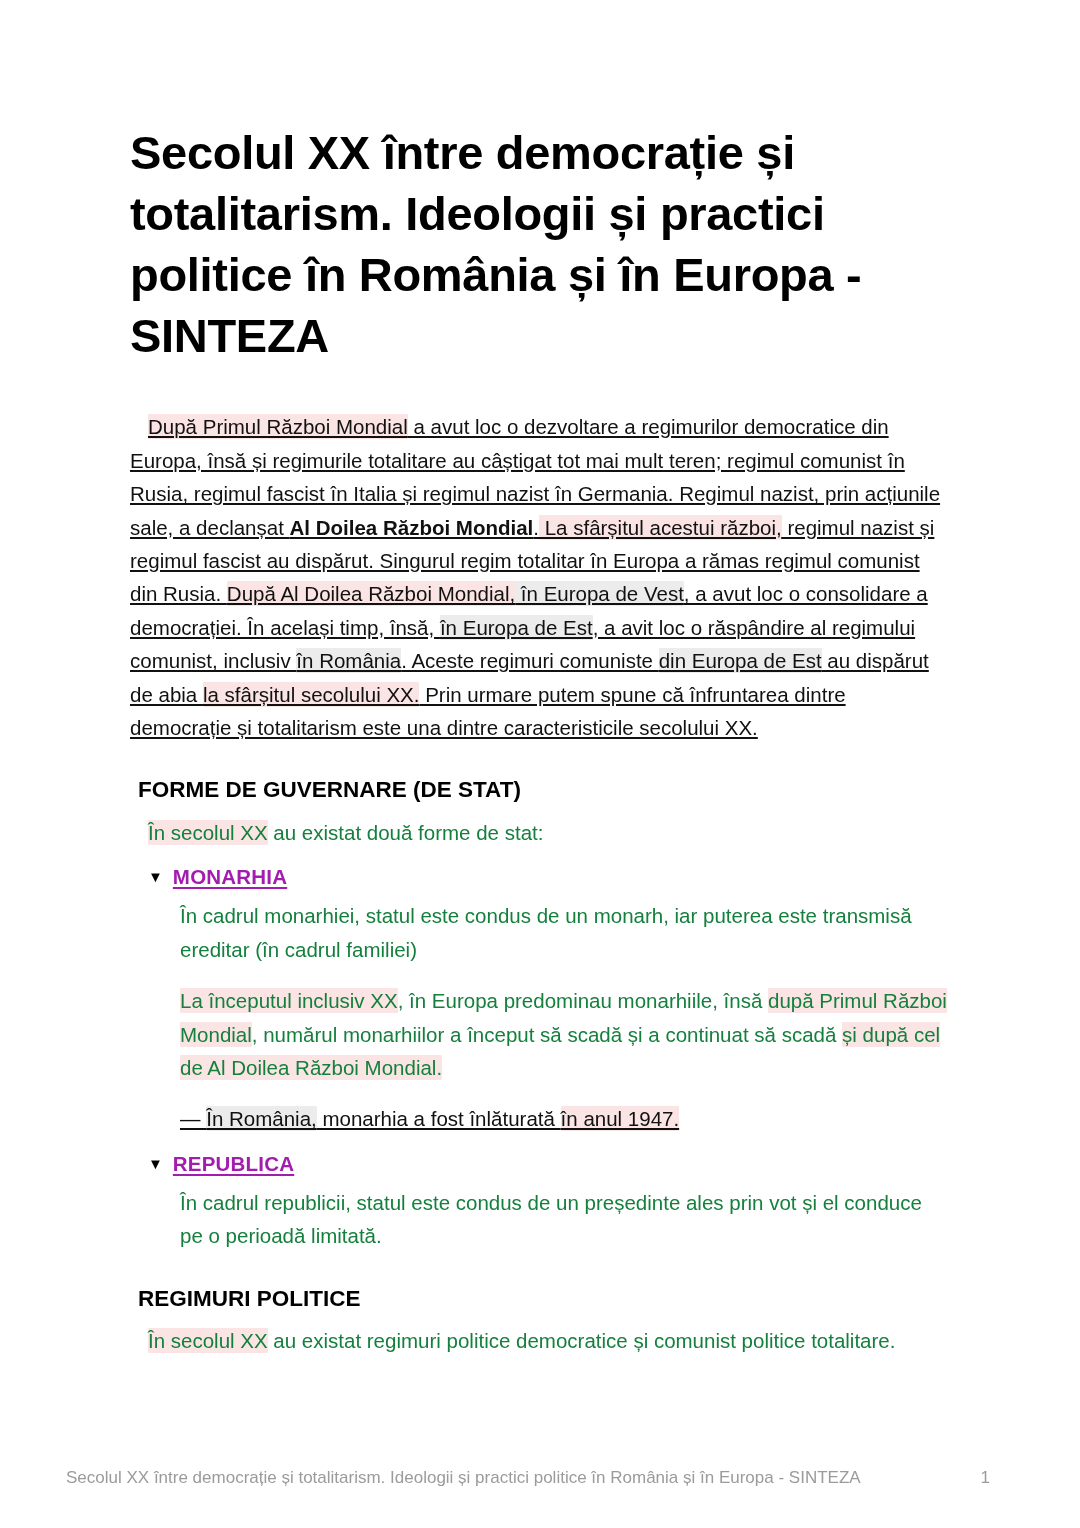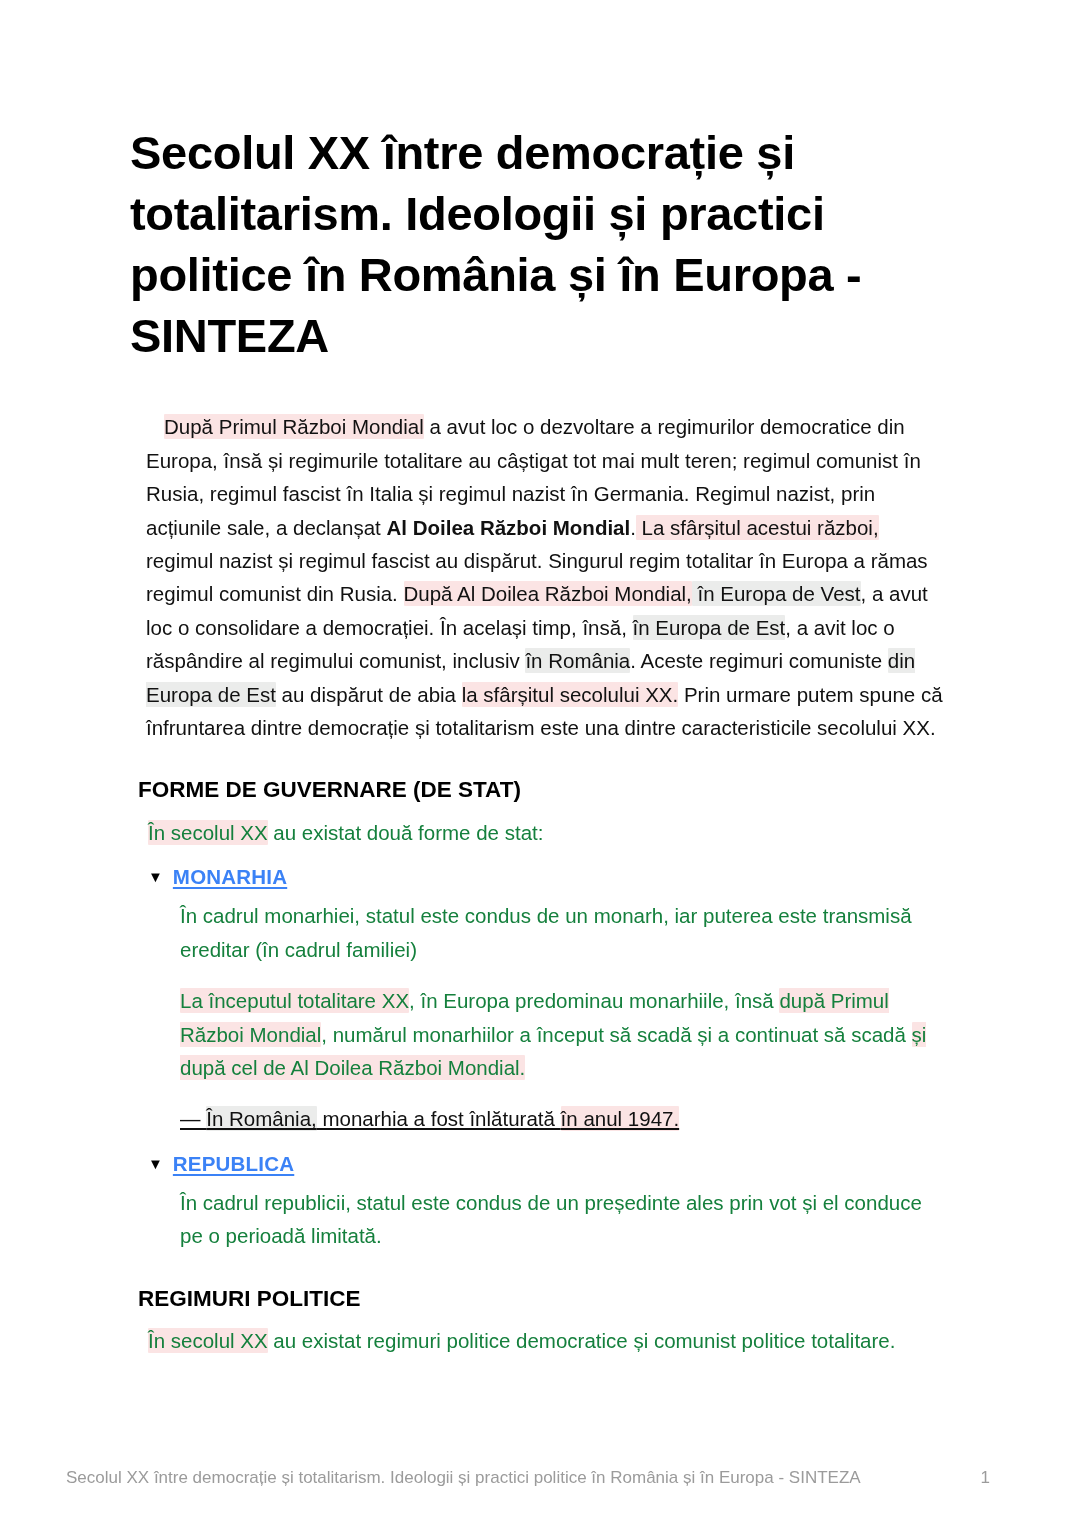--- a/index.html
+++ b/index.html
@@ -41,22 +41,23 @@
     color: #000000;
     margin: 0 0 44px 0;
     max-width: 830px;
   }
 
   
   .para {
     font-size: 20.5px;
     line-height: 1.63;
     color: #111111;
-    margin: 0 0 10px 16px;
+    margin: 0 0 10px 0;
     text-align: left;
+    text-decoration: underline;
   }
   .para.first-indent {
     text-indent: 18px;
   }
 
   
   .section-heading {
     font-size: 22.5px;
     font-weight: bold;
     line-height: 1.4;
@@ -88,21 +89,21 @@
     line-height: 1;
     color: #000000;
     flex: 0 0 auto;
     transform: translateY(-2px);
   }
   .toggle-label {
     font-size: 20.5px;
     font-weight: bold;
     text-decoration: underline;
     text-underline-offset: 3px;
-    color: #3b82f6;
+    color: #a21caf;
     letter-spacing: 0.2px;
   }
   .toggle-body {
     padding-left: 32px;
     margin-top: 10px;
   }
   .toggle-body .sub-para {
     padding-left: 0;
     margin-bottom: 18px;
   }
@@ -177,21 +178,21 @@
     <div class="toggle-item">
       <div class="toggle-row">
         <span class="toggle-caret">▼</span>
         <span class="toggle-label">MONARHIA</span>
       </div>
       <div class="toggle-body">
         <p class="sub-para">
           <span>În cadrul monarhiei, statul este condus de un monarh, iar puterea este transmisă ereditar (în cadrul familiei)</span>
         </p>
         <p class="sub-para">
-          <span class="hl-pink">La începutul totalitare XX</span><span>, în Europa predominau monarhiile, însă </span><span class="hl-pink">după Primul Război Mondial</span><span>, numărul monarhiilor a început să scadă și a continuat să scadă </span><span class="hl-pink">și după cel de Al Doilea Război Mondial.</span>
+          <span class="hl-pink">La începutul inclusiv XX</span><span>, în Europa predominau monarhiile, însă </span><span class="hl-pink">după Primul Război Mondial</span><span>, numărul monarhiilor a început să scadă și a continuat să scadă </span><span class="hl-pink">și după cel de Al Doilea Război Mondial.</span>
         </p>
         <p class="dash-line">
           <span>— </span><span class="hl-gray">În România,</span><span> monarhia a fost înlăturată </span><span class="hl-pink">în anul 1947.</span>
         </p>
       </div>
     </div>
 
     <div class="toggle-item">
       <div class="toggle-row">
         <span class="toggle-caret">▼</span>

